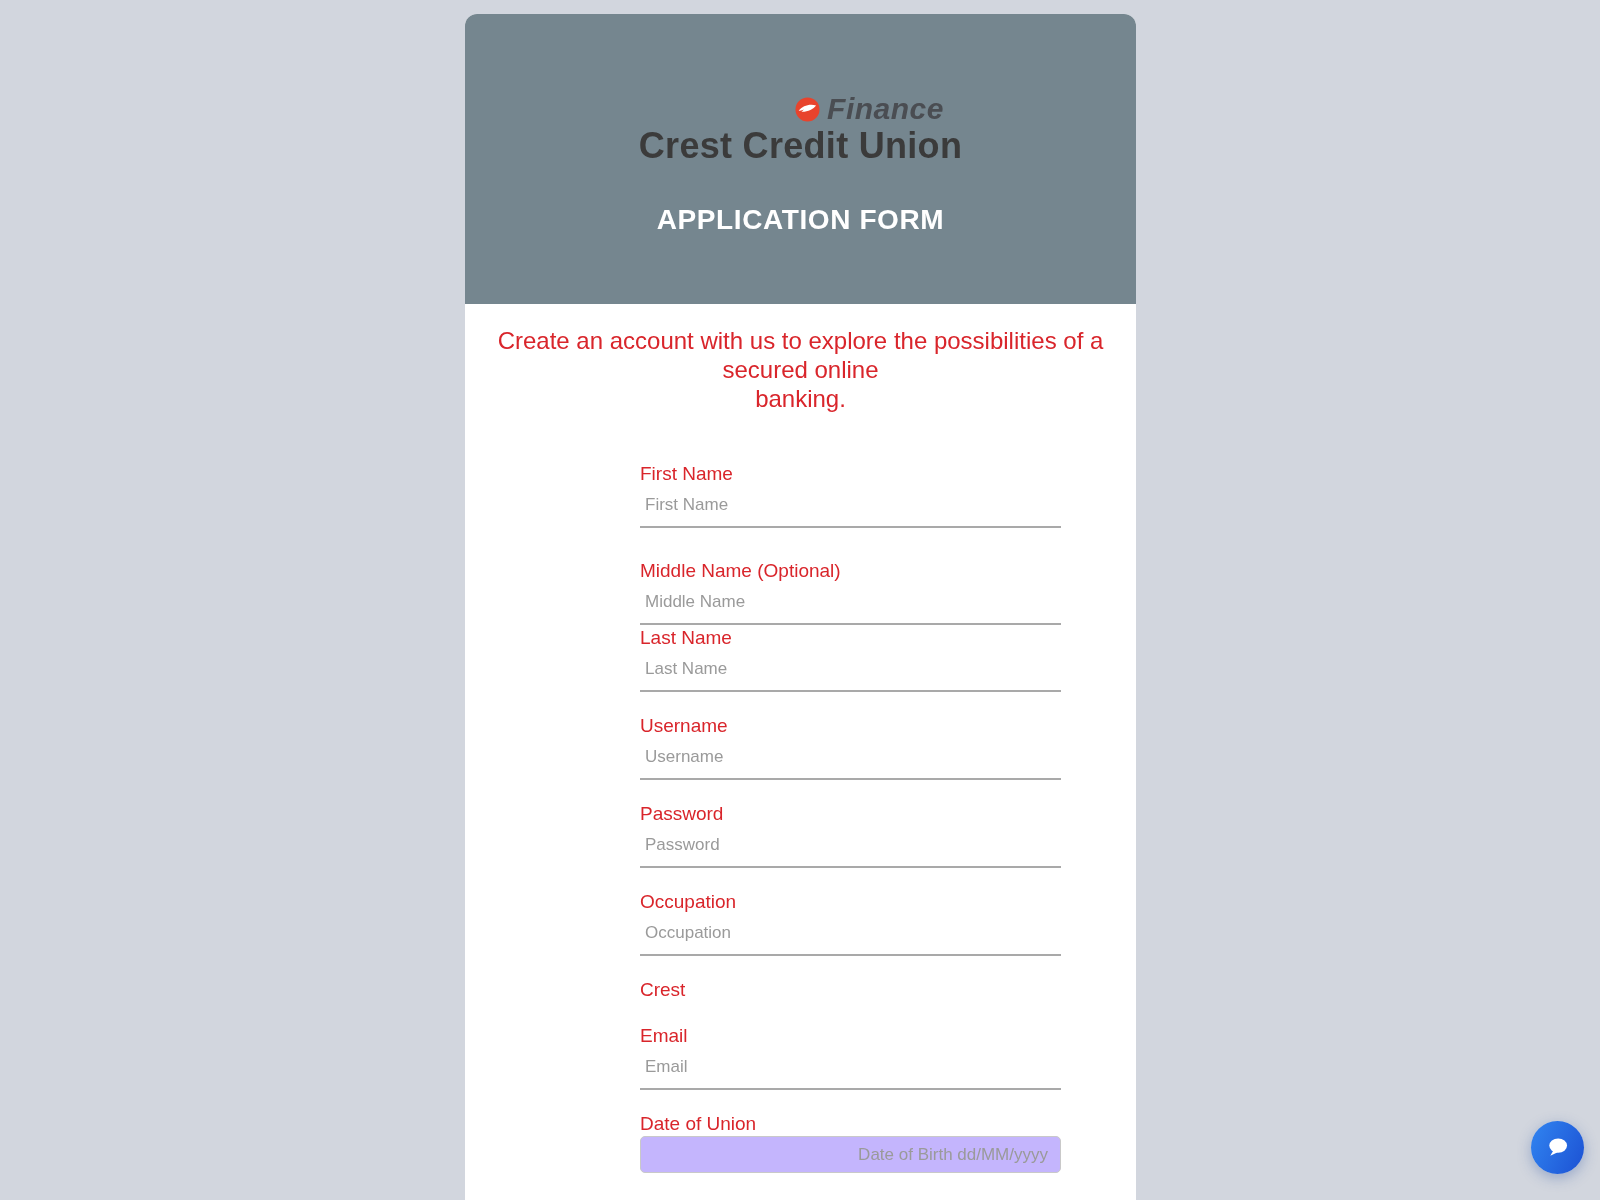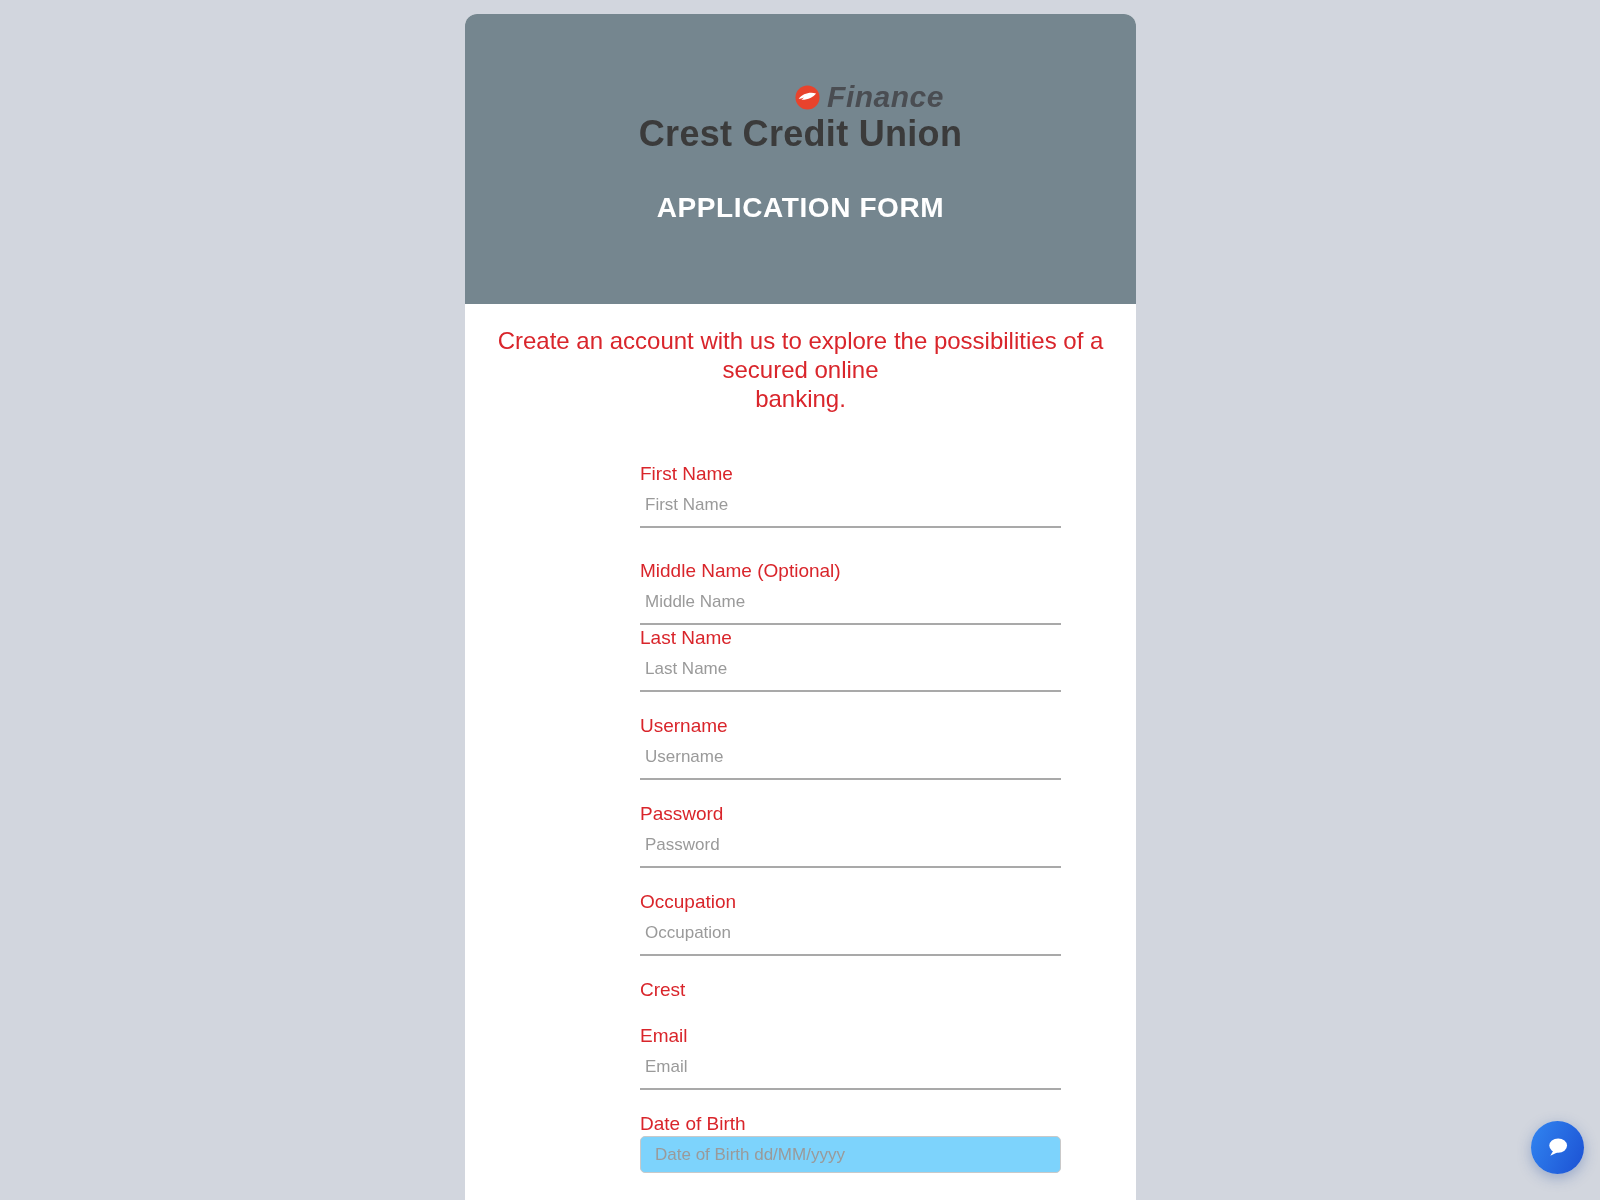--- a/index.html
+++ b/index.html
@@ -33,20 +33,21 @@
     height:290px;
     background:var(--header-bg);
     border-radius:12px 12px 0 0;
     padding-top:66px;
     text-align:center;
   }
   .logo-row{
     display:flex;align-items:center;justify-content:center;
     gap:7px;height:34px;
     transform:translateX(69px);
+    margin-top:12px;
   }
   .logo-icon{width:25px;height:25px;flex:0 0 auto;}
   .brand-name{
     font-size:30px;font-style:italic;font-weight:600;
     color:var(--brand-gray);letter-spacing:0.5px;
   }
   .org-name{
     margin:0;height:40px;line-height:40px;
     font-size:36px;font-weight:800;
     color:var(--title-dark);letter-spacing:0.3px;
@@ -85,21 +86,22 @@
   .field-input.underline{
     border:none;
     border-bottom:2px solid var(--underline-gray);
     padding:0 0 2px 5px;
   }
   .field-input.boxed{
     height:37px;
     border:1px solid var(--box-border);
     border-radius:5px;
     padding:0 12px 0 14px;
-    background:#7dd3fc;
+    background:#c4b5fd;
+    text-align:right;
   }
   .chat-fab{
     position:absolute;right:16px;bottom:26px;
     width:53px;height:53px;border-radius:50%;
     border:none;padding:0;cursor:pointer;
     background:linear-gradient(115deg, var(--chat-blue-1) 10%, var(--chat-blue-2) 90%);
     box-shadow:0 4px 14px rgba(40,80,160,0.35);
     display:flex;align-items:center;justify-content:center;
   }
 </style>
@@ -151,21 +153,21 @@
           <input class="field-input underline" type="text" placeholder="Occupation" data-name="occupation-input" style="">
         </div>
         <div class="field" data-name="field-phone">
           <label class="field-label" data-name="field-label-phone">Crest</label>
         </div>
         <div class="field" data-name="field-email">
           <label class="field-label" data-name="field-label-email">Email</label>
           <input class="field-input underline" type="text" placeholder="Email" data-name="email-input" style="">
         </div>
         <div class="field" data-name="field-date-of-birth">
-          <label class="field-label" data-name="field-label-date-of-birth">Date of Birth</label>
+          <label class="field-label" data-name="field-label-date-of-birth">Date of Union</label>
           <input class="field-input boxed" type="text" placeholder="Date of Birth dd/MM/yyyy" data-name="date-of-birth-input" style="">
         </div>
       </form>
   </section>
 
 </div>
 
 <button class="chat-fab" data-name="chat-widget-button" title="">
   <svg width="27" height="27" viewBox="0 0 24 24" data-name="chat-bubble-icon" aria-hidden="true">
     <ellipse cx="12.6" cy="10.3" rx="7.9" ry="6.4" fill="#ffffff"></ellipse>

